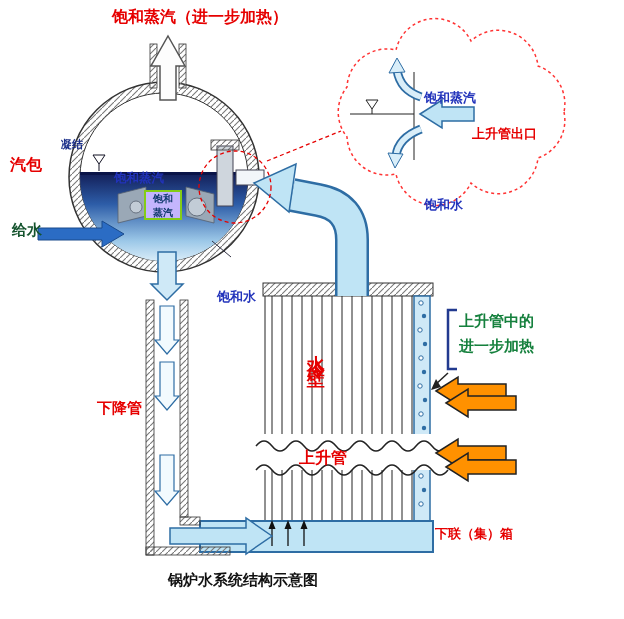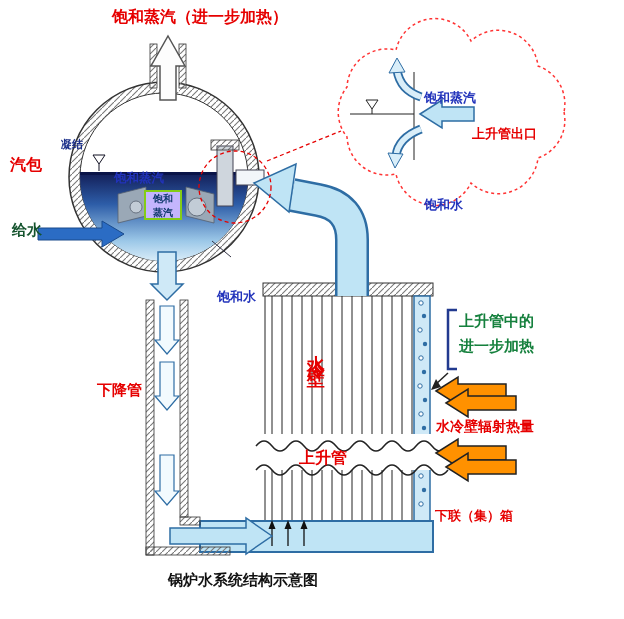--- a/index.html
+++ b/index.html
@@ -190,29 +190,28 @@
 <div class="lbl red f16" style="left:112px;top:8px;">饱和蒸汽（进一步加热）</div>
 <div class="lbl red f16" style="left:10px;top:156px;">汽包</div>
 <div class="lbl navy f11" style="left:55px;top:139px;margin-left:6px;">凝结</div>
 <div class="lbl blue f12" style="left:114px;top:134px;">饱和蒸汽</div>
 <div class="satbox">
   <span>饱和</span>
   <span>蒸汽</span>
 </div>
 <div class="lbl green f15" style="left:12px;top:222px;">给水</div>
 <div class="lbl blue f13" style="left:217px;top:253px;">饱和水</div>
-<div class="lbl red f15" style="left:97px;top:382px;">下降管</div>
+<div class="lbl red f15" style="left:97px;top:400px;">下降管</div>
 
 <div class="lbl blue f13" style="left:424px;top:54px;">饱和蒸汽</div>
 <div class="lbl red f13" style="left:451px;top:127px;margin-left:21px;">上升管出口</div>
 <div class="lbl blue f13" style="left:424px;top:161px;">饱和水</div>
 
 <div class="lbl blue2 f15" style="left:459px;top:313px;">上升管中的</div>
 <div class="lbl blue2 f15" style="left:459px;top:338px;">进一步加热</div>
 
 <div class="lbl red vert" style="left:305px;top:340px;">水冷壁</div>
 <div class="lbl red f16" style="left:299px;top:449px;">上升管</div>
-<div class="lbl red f14" style="left:436px;top:418px;">水冷壁辐射热量</div>
-<div class="lbl red f13" style="left:435px;top:509px;">下联（集）箱</div>
+<div class="lbl red f13" style="left:435px;top:527px;">下联（集）箱</div>
 
 <div class="lbl black f15" style="left:168px;top:572px;">锅炉水系统结构示意图</div>
 
 </div>
 
 </body></html>

